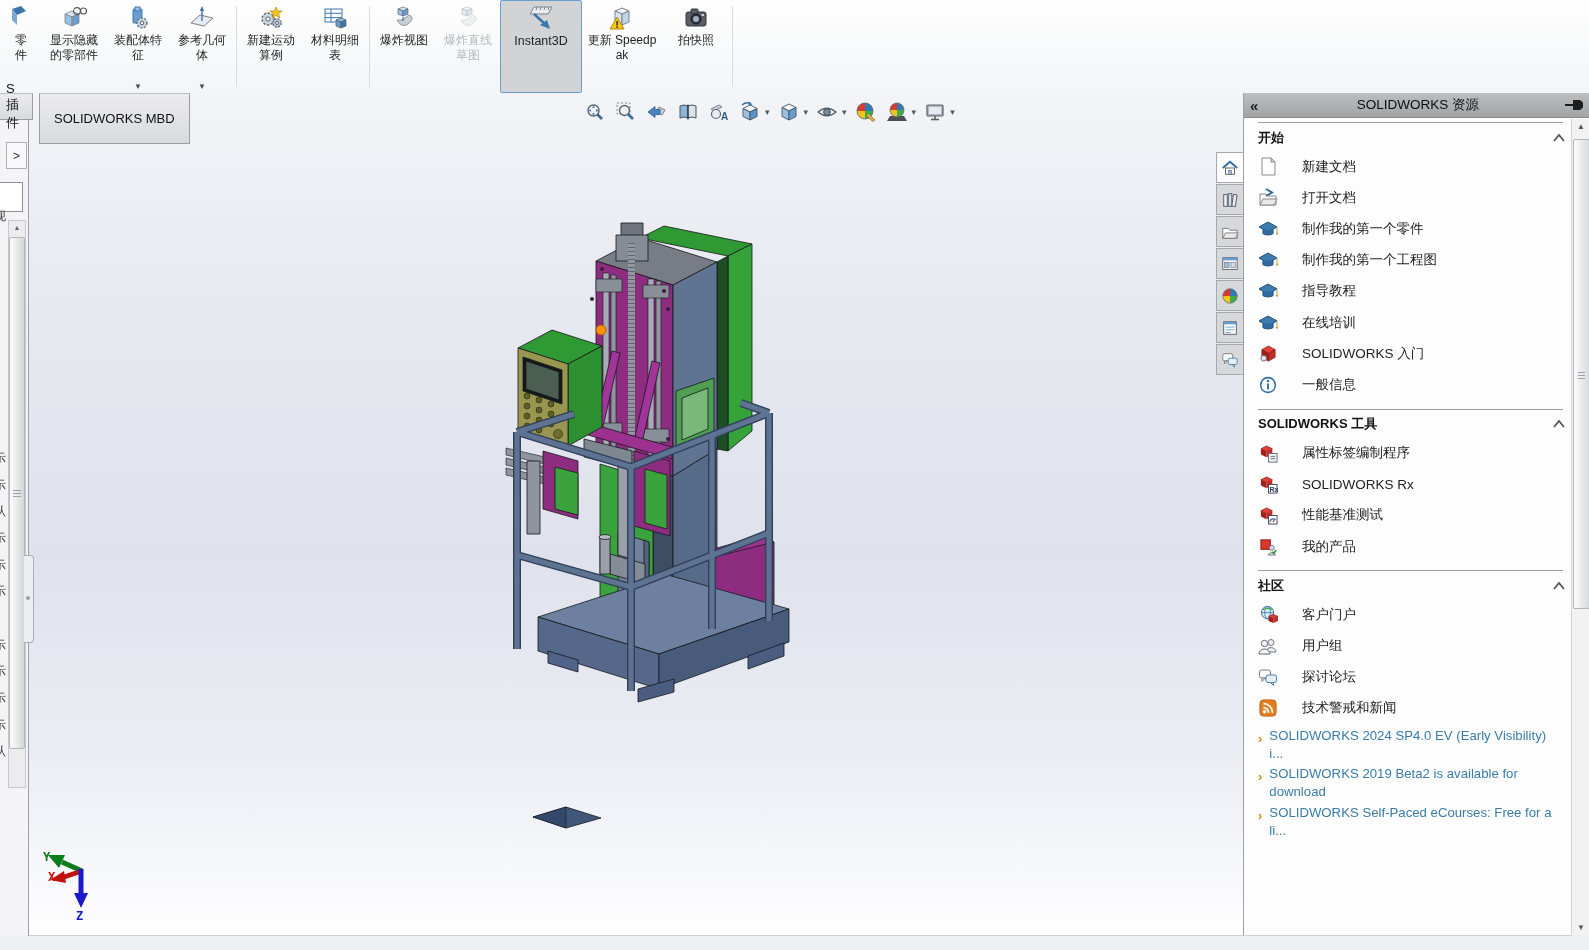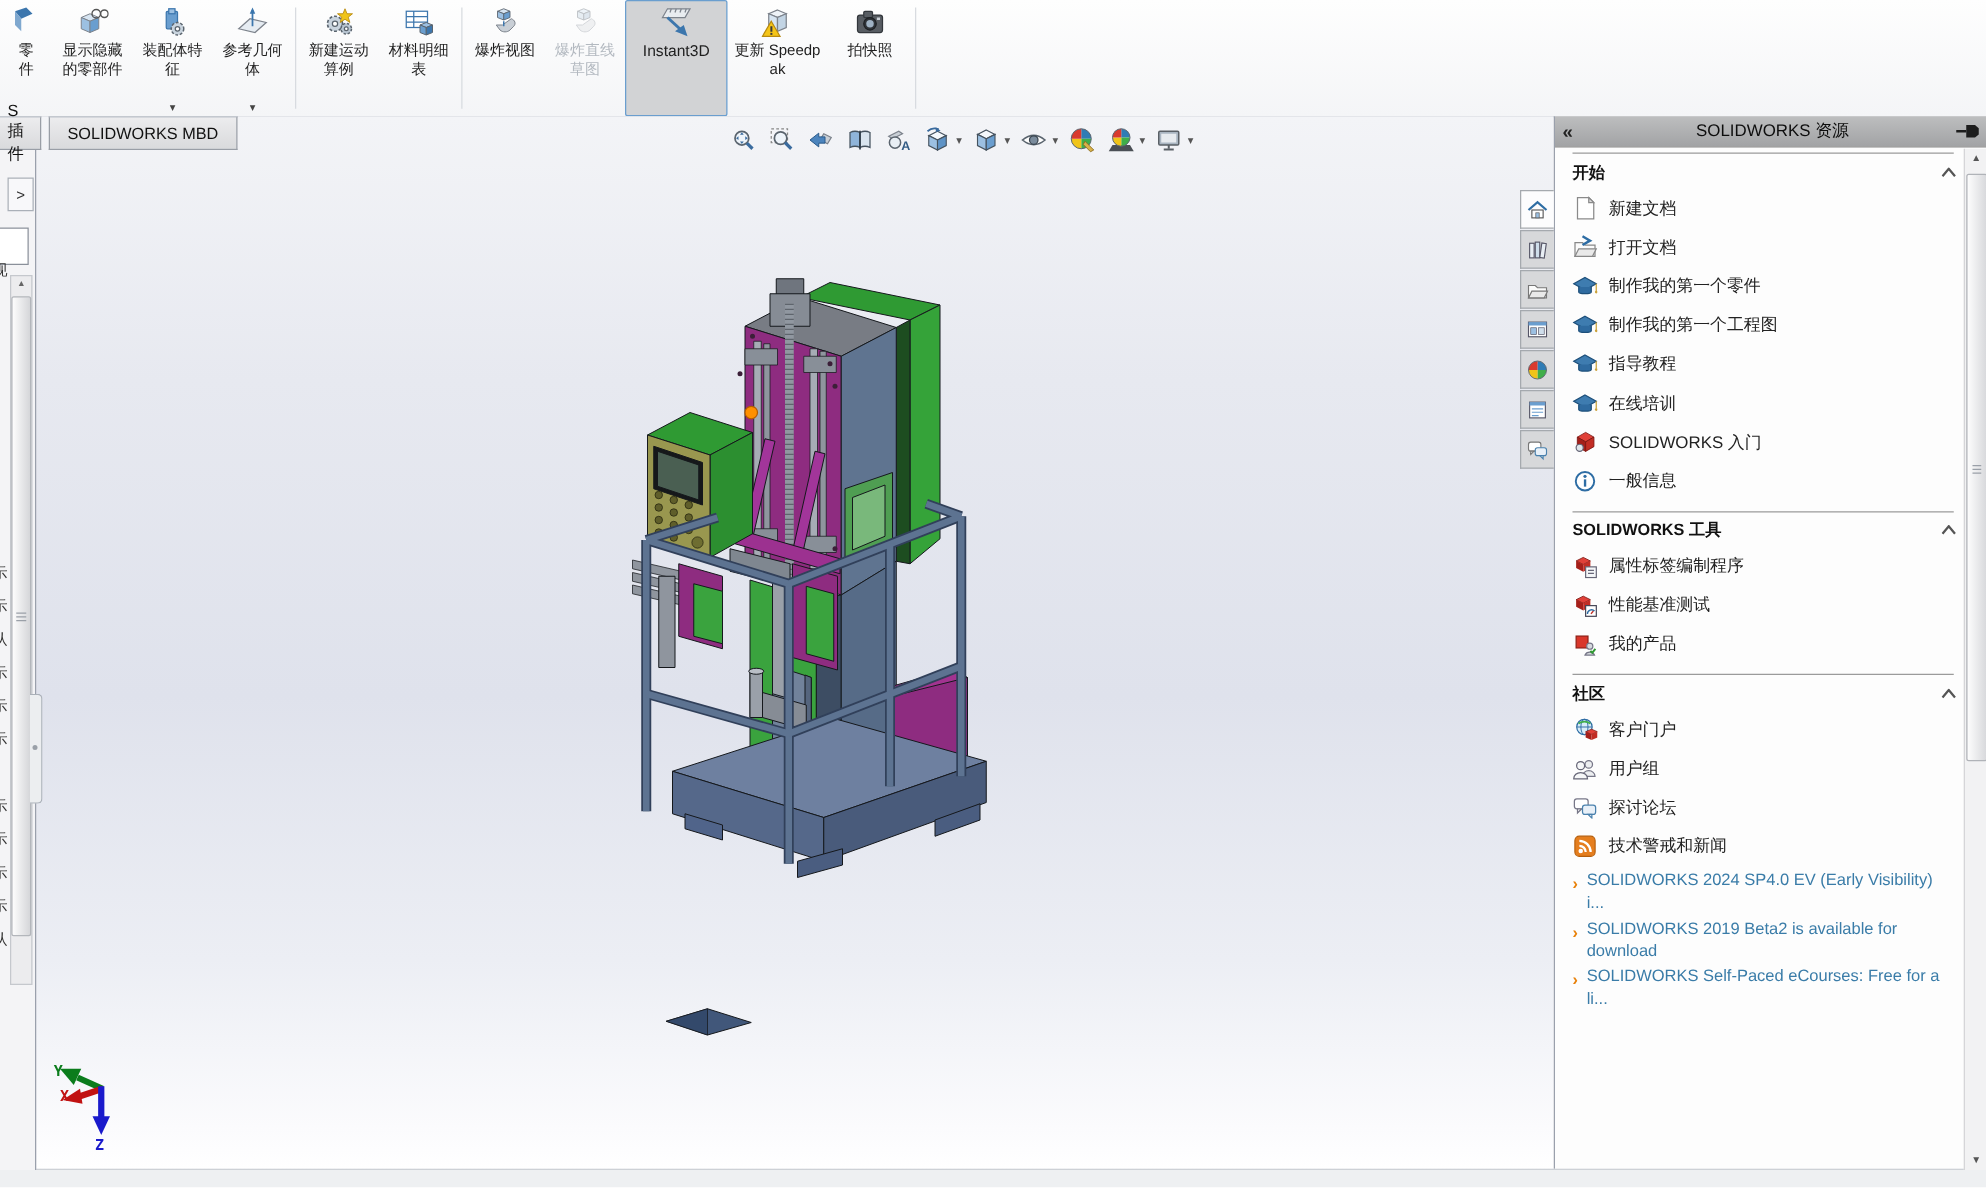--- a/index.html
+++ b/index.html
@@ -17,21 +17,21 @@
   .rbtn .dd{font-size:9px;color:#444;line-height:10px;}
   .rbtn.active{background:#d2d3d5;border:1px solid #6a9ecf;border-radius:2px;}
   .rbtn.disabled{color:#b3b9c0;}
   .rbtn.disabled svg{opacity:.4;}
   .rsep{width:1px;background:#d8dbe0;margin:6px 2px;}
   #btn-partial{width:18px;overflow:hidden;padding:3px 12px;}
   
   #tabs{position:absolute;left:0;top:93px;height:27px;display:flex;z-index:30;}
   .ctab{height:25px;background:linear-gradient(#ececee,#d9dadc);border:1px solid #999ea6;
         border-top-color:#b9bec6;display:flex;align-items:center;justify-content:center;
-        font-size:13px;color:#111;padding:0 14px;}
+        font-size:13px;color:#111;padding:12px 14px;}
   #tab0{width:20px;padding:0 6px;border-left:none;}
   #tabgap{width:6px;}
   
   #viewport{position:absolute;left:0;top:93px;width:1243px;height:843px;
     background:linear-gradient(180deg,#f3f4f7 0%,#e7e9f0 25%,#dfe2ec 55%,#eceef4 80%,#fbfbfd 96%,#ffffff 100%);
     border-bottom:2px solid #767c90;}
   #hud{position:absolute;left:583px;top:7px;display:flex;align-items:center;gap:7px;z-index:20;}
   .hic{width:24px;height:24px;display:flex;align-items:center;justify-content:center;}
   .hdd{font-size:9px;color:#555;margin-left:-4px;}
   
@@ -59,21 +59,21 @@
   #taskpane{position:absolute;left:1243px;top:93px;width:346px;height:843px;background:#fdfdfd;
             border-left:1px solid #9aa0ac;}
   #tphead{height:24px;background:linear-gradient(#bdbebf,#a2a3a5);border-bottom:1px solid #8a8a8a;
           display:flex;align-items:center;padding:0 6px;}
   #tphead .col{font-size:15px;font-weight:bold;color:#222;width:22px;}
   #tphead .ttl{flex:1;text-align:center;font-size:13.5px;font-weight:normal;color:#0d0d0d;}
   #tpbody{position:absolute;left:0;top:25px;right:19px;bottom:14px;padding:0 6px 0 14px;overflow:hidden;}
   .tp-rule{border-top:1px solid #9b9b9b;margin:8px 2px 0 0;}
   .tp-sec{display:flex;justify-content:space-between;align-items:center;height:27px;margin-top:1px;
           font-size:13px;font-weight:bold;color:#111;}
-  .tp-item{height:31.2px;display:flex;align-items:center;gap:9px;font-size:13.5px;color:#222;}
+  .tp-item{height:31.2px;display:flex;align-items:center;gap:24px;font-size:13.5px;color:#222;}
   .tp-item .ico{width:20px;height:20px;flex:none;display:flex;align-items:center;justify-content:center;}
   .news{display:flex;gap:7px;margin:2.5px 0;width:302px;}
   .news .b{color:#e8820c;font-weight:bold;font-size:13px;line-height:14px;padding-top:5px;flex:none;}
   .news .t{color:#3a7ca8;font-size:13.2px;line-height:18px;}
   #tpscroll{position:absolute;left:1571px;top:119px;width:18px;height:817px;background:#f2f2f3;
             border-left:1px solid #d5d5d8;z-index:27;}
   #tpscroll .up,#tpscroll .dn{height:16px;text-align:center;font-size:8px;color:#555;line-height:16px;}
   #tpscroll .dn{position:absolute;bottom:0;width:100%;}
   #tpscroll .thumb{position:absolute;left:1px;top:20px;width:15px;height:468px;
      background:linear-gradient(90deg,#fdfdfd,#d8d9dc);border:1px solid #b0b3b8;border-radius:2px;}
@@ -688,20 +688,32 @@
       </span>
         <span>属性标签编制程序</span>
     </div>
     <div class="tp-item">
       <span class="ico">
         <svg width="19" height="19" viewBox="0 0 20 20">
             <polygon points="2,5 8,2 14,5 8,8" fill="#e04038" stroke="#7a1510" stroke-width="0.7"></polygon>
             <polygon points="2,5 8,8 8,14 2,11" fill="#a51f1a"></polygon>
             <polygon points="14,5 8,8 8,14 14,11" fill="#c22d24"></polygon>
             <rect x="10" y="10" width="9" height="9" fill="#fff" stroke="#445"></rect>
+            <text x="11" y="17.5" font-size="7.5" font-weight="bold" fill="#223a56" font-family="Liberation Sans,sans-serif">Rx</text>
+          </svg>
+      </span>
+        <span>SOLIDWORKS Rx</span>
+    </div>
+    <div class="tp-item">
+      <span class="ico">
+        <svg width="19" height="19" viewBox="0 0 20 20">
+            <polygon points="2,5 8,2 14,5 8,8" fill="#e04038" stroke="#7a1510" stroke-width="0.7"></polygon>
+            <polygon points="2,5 8,8 8,14 2,11" fill="#a51f1a"></polygon>
+            <polygon points="14,5 8,8 8,14 14,11" fill="#c22d24"></polygon>
+            <rect x="10" y="10" width="9" height="9" fill="#fff" stroke="#445"></rect>
             <path d="M11.5,17 a3.5,3.5 0 0 1 6,-2.4" fill="none" stroke="#2e6da4" stroke-width="1.2"></path>
             <line x1="14.5" y1="17" x2="16.5" y2="14.5" stroke="#c22d24" stroke-width="1.1"></line>
           </svg>
       </span>
         <span>性能基准测试</span>
     </div>
     <div class="tp-item">
       <span class="ico">
         <svg width="19" height="19" viewBox="0 0 20 20">
             <rect x="2" y="3" width="10" height="10" fill="#d9372b" stroke="#8c1f16"></rect>

